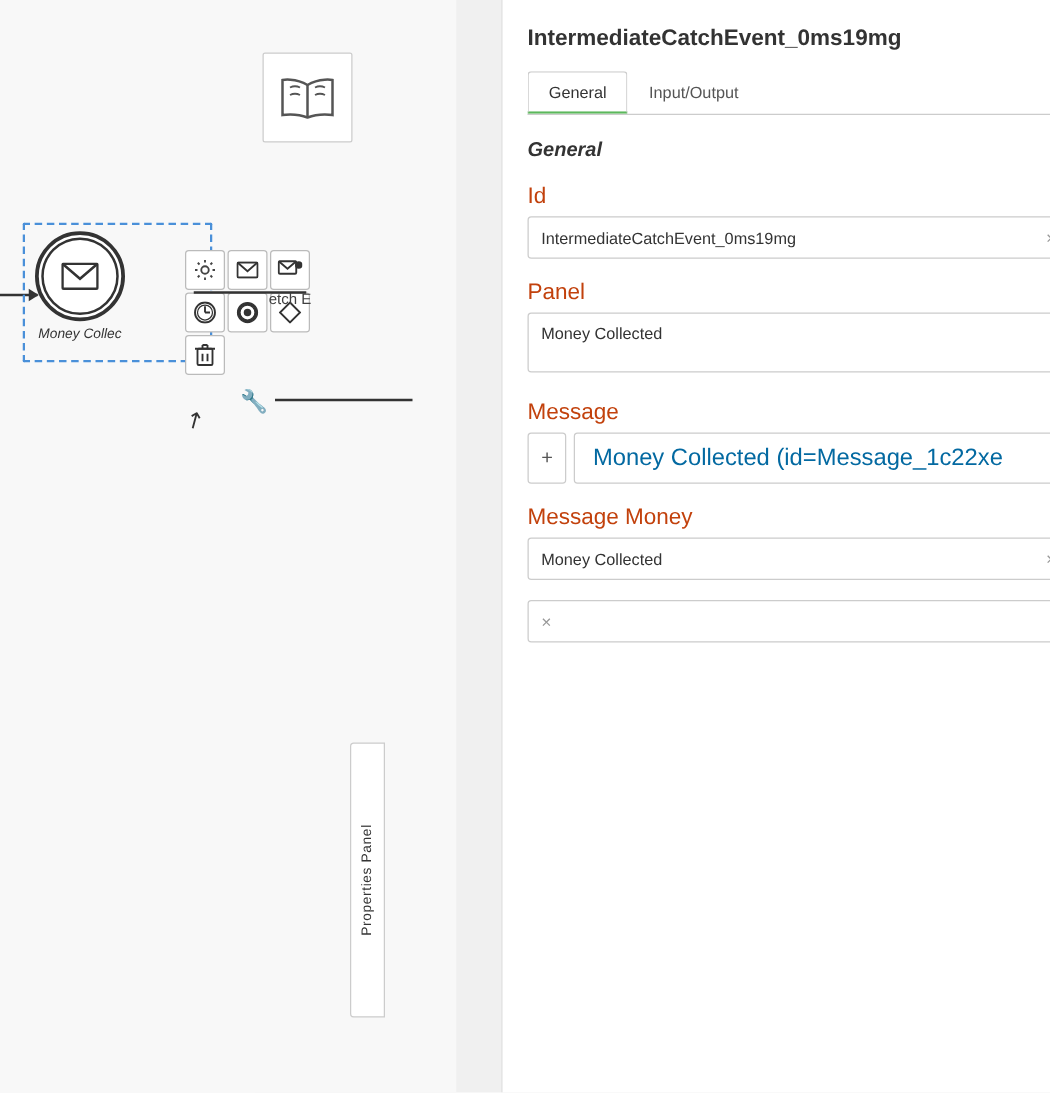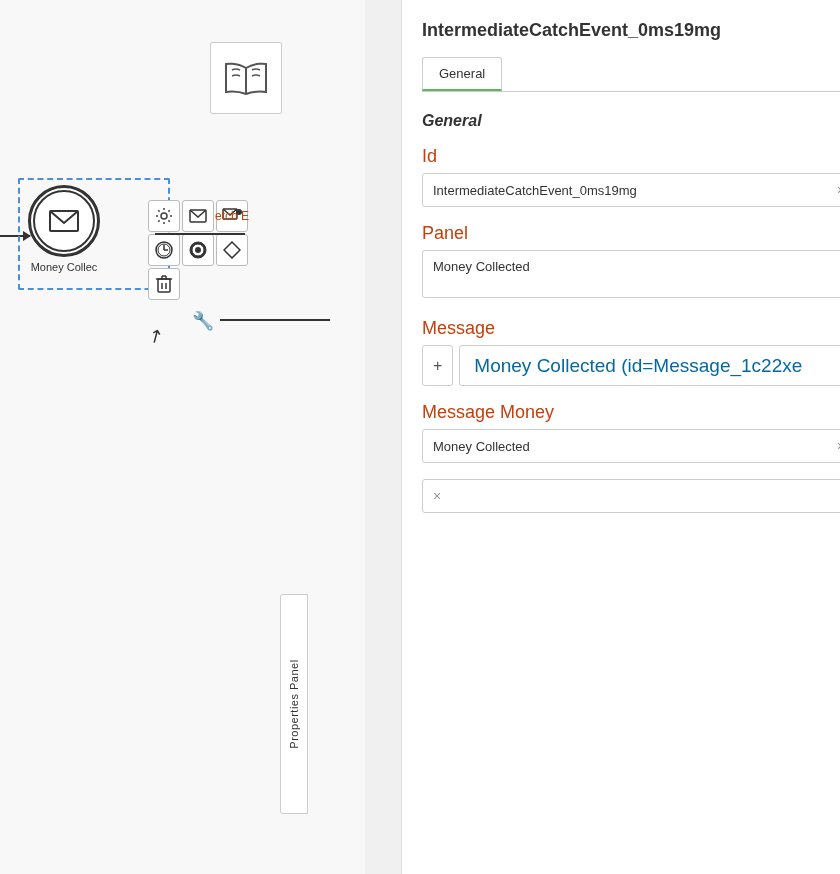--- a/index.html
+++ b/index.html
@@ -68,20 +68,21 @@
       display: flex;
       align-items: center;
       justify-content: center;
     }
 
     .event-label {
       margin-top: 4px;
       font-size: 11px;
       color: #333;
       text-align: center;
+      font-style: italic;
     }
 
     
     .selection-box {
       position: absolute;
       top: 178px;
       left: 18px;
       width: 152px;
       height: 112px;
       border: 2px dashed #4a90d9;
@@ -132,24 +133,24 @@
       display: flex;
       align-items: center;
       justify-content: center;
       cursor: pointer;
       font-size: 14px;
     }
 
     
     .etch-label {
       position: absolute;
-      top: 209px;
+      top: 232px;
       left: 215px;
       font-size: 12px;
-      color: #c2410c;
+      color: #404040;
     }
 
     
     .diagonal-arrow {
       position: absolute;
       top: 315px;
       left: 148px;
       font-size: 20px;
       color: #333;
       transform: rotate(20deg);
@@ -452,20 +453,21 @@
   </div>
 
 </div>
 
 <div class="properties-panel">
 
   <div class="panel-title">IntermediateCatchEvent_0ms19mg</div>
 
   <div class="tabs-container">
     <div class="tab active">General</div>
+    <div class="tab">Input/Output</div>
   </div>
 
   <div class="section-title">General</div>
 
   <div class="form-field">
     <div class="field-label">Id</div>
     <div class="field-input-wrap">
       <input type="text" class="field-input" value="IntermediateCatchEvent_0ms19mg" style="">
       <div class="field-input-icon">×</div>
     </div>

